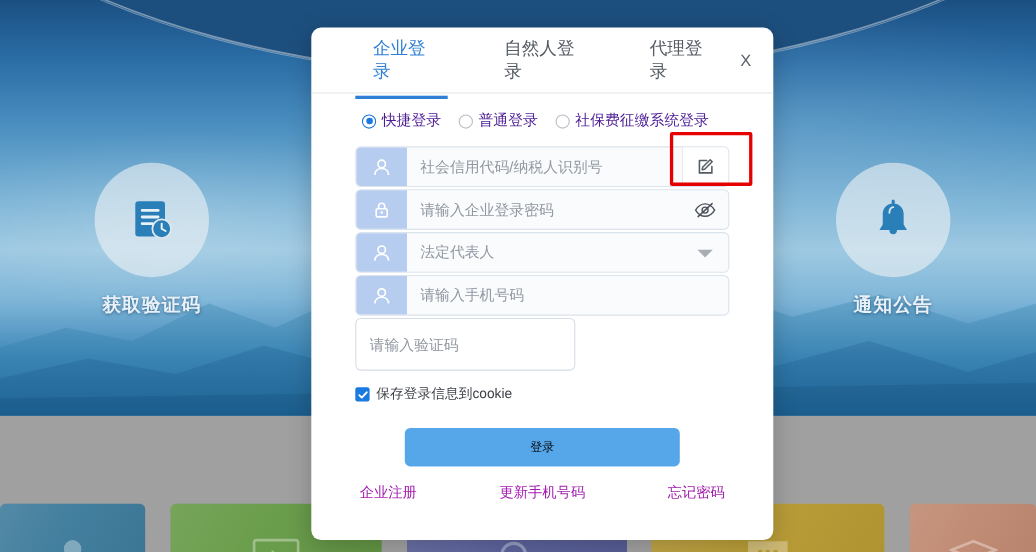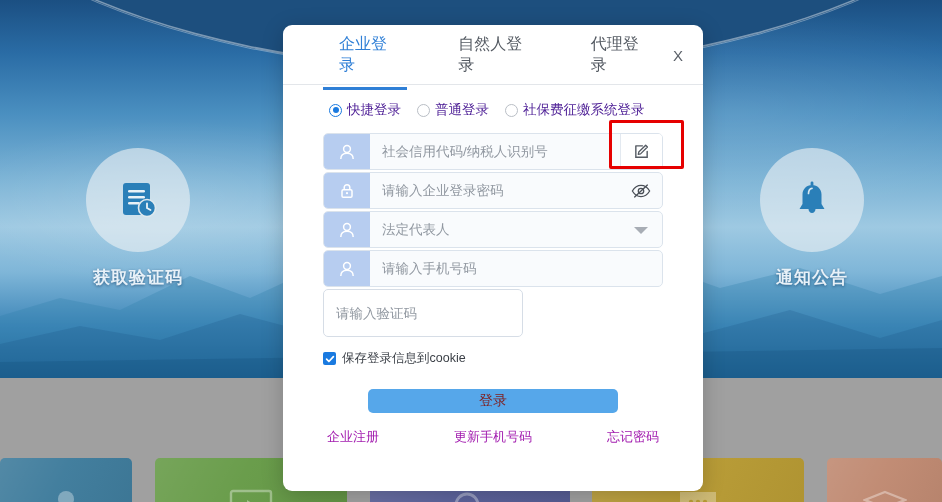--- a/index.html
+++ b/index.html
@@ -210,23 +210,23 @@
     margin-top: 13px; font-size: 12.5px; color: #3a3f46;
   }
   .chk {
     width: 13px; height: 13px; border-radius: 2px;
     background: #1a7ae0; margin-right: 6px; flex: none;
     display: flex; align-items: center; justify-content: center;
   }
 
   .login-btn {
     display: block; margin: 22px auto 0;
-    width: 250px; height: 24px;
+    width: 250px; height: 35px;
     background: #56a7ea; border: none; border-radius: 5px;
-    color: #7f1d1d; font-size: 14px; cursor: pointer;
+    color: #000000; font-size: 11px; cursor: pointer;
     font-family: "Liberation Sans", "DejaVu Sans", sans-serif;
   }
 
   .bottom-links {
     display: flex; justify-content: space-between;
     padding: 15px 44px 0 44px;
     font-size: 13px;
   }
   .bottom-links a {
     color: #a21caf; text-decoration: none; cursor: pointer;

